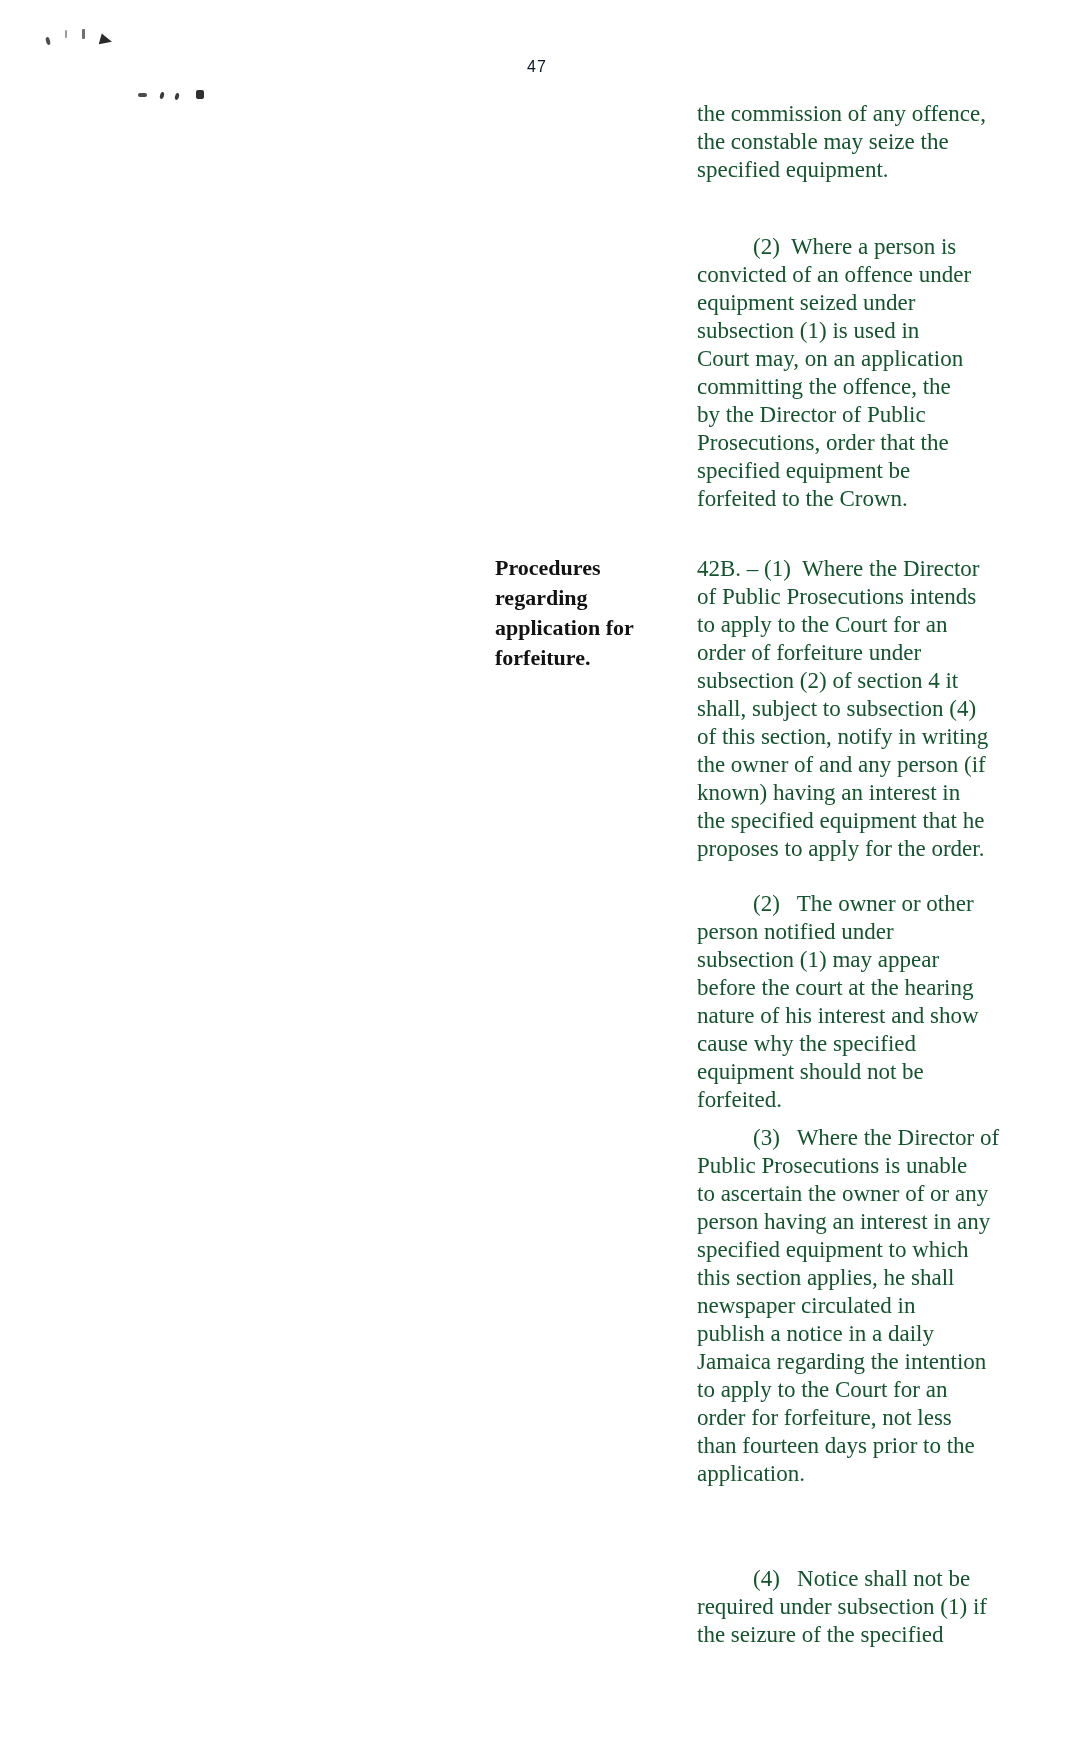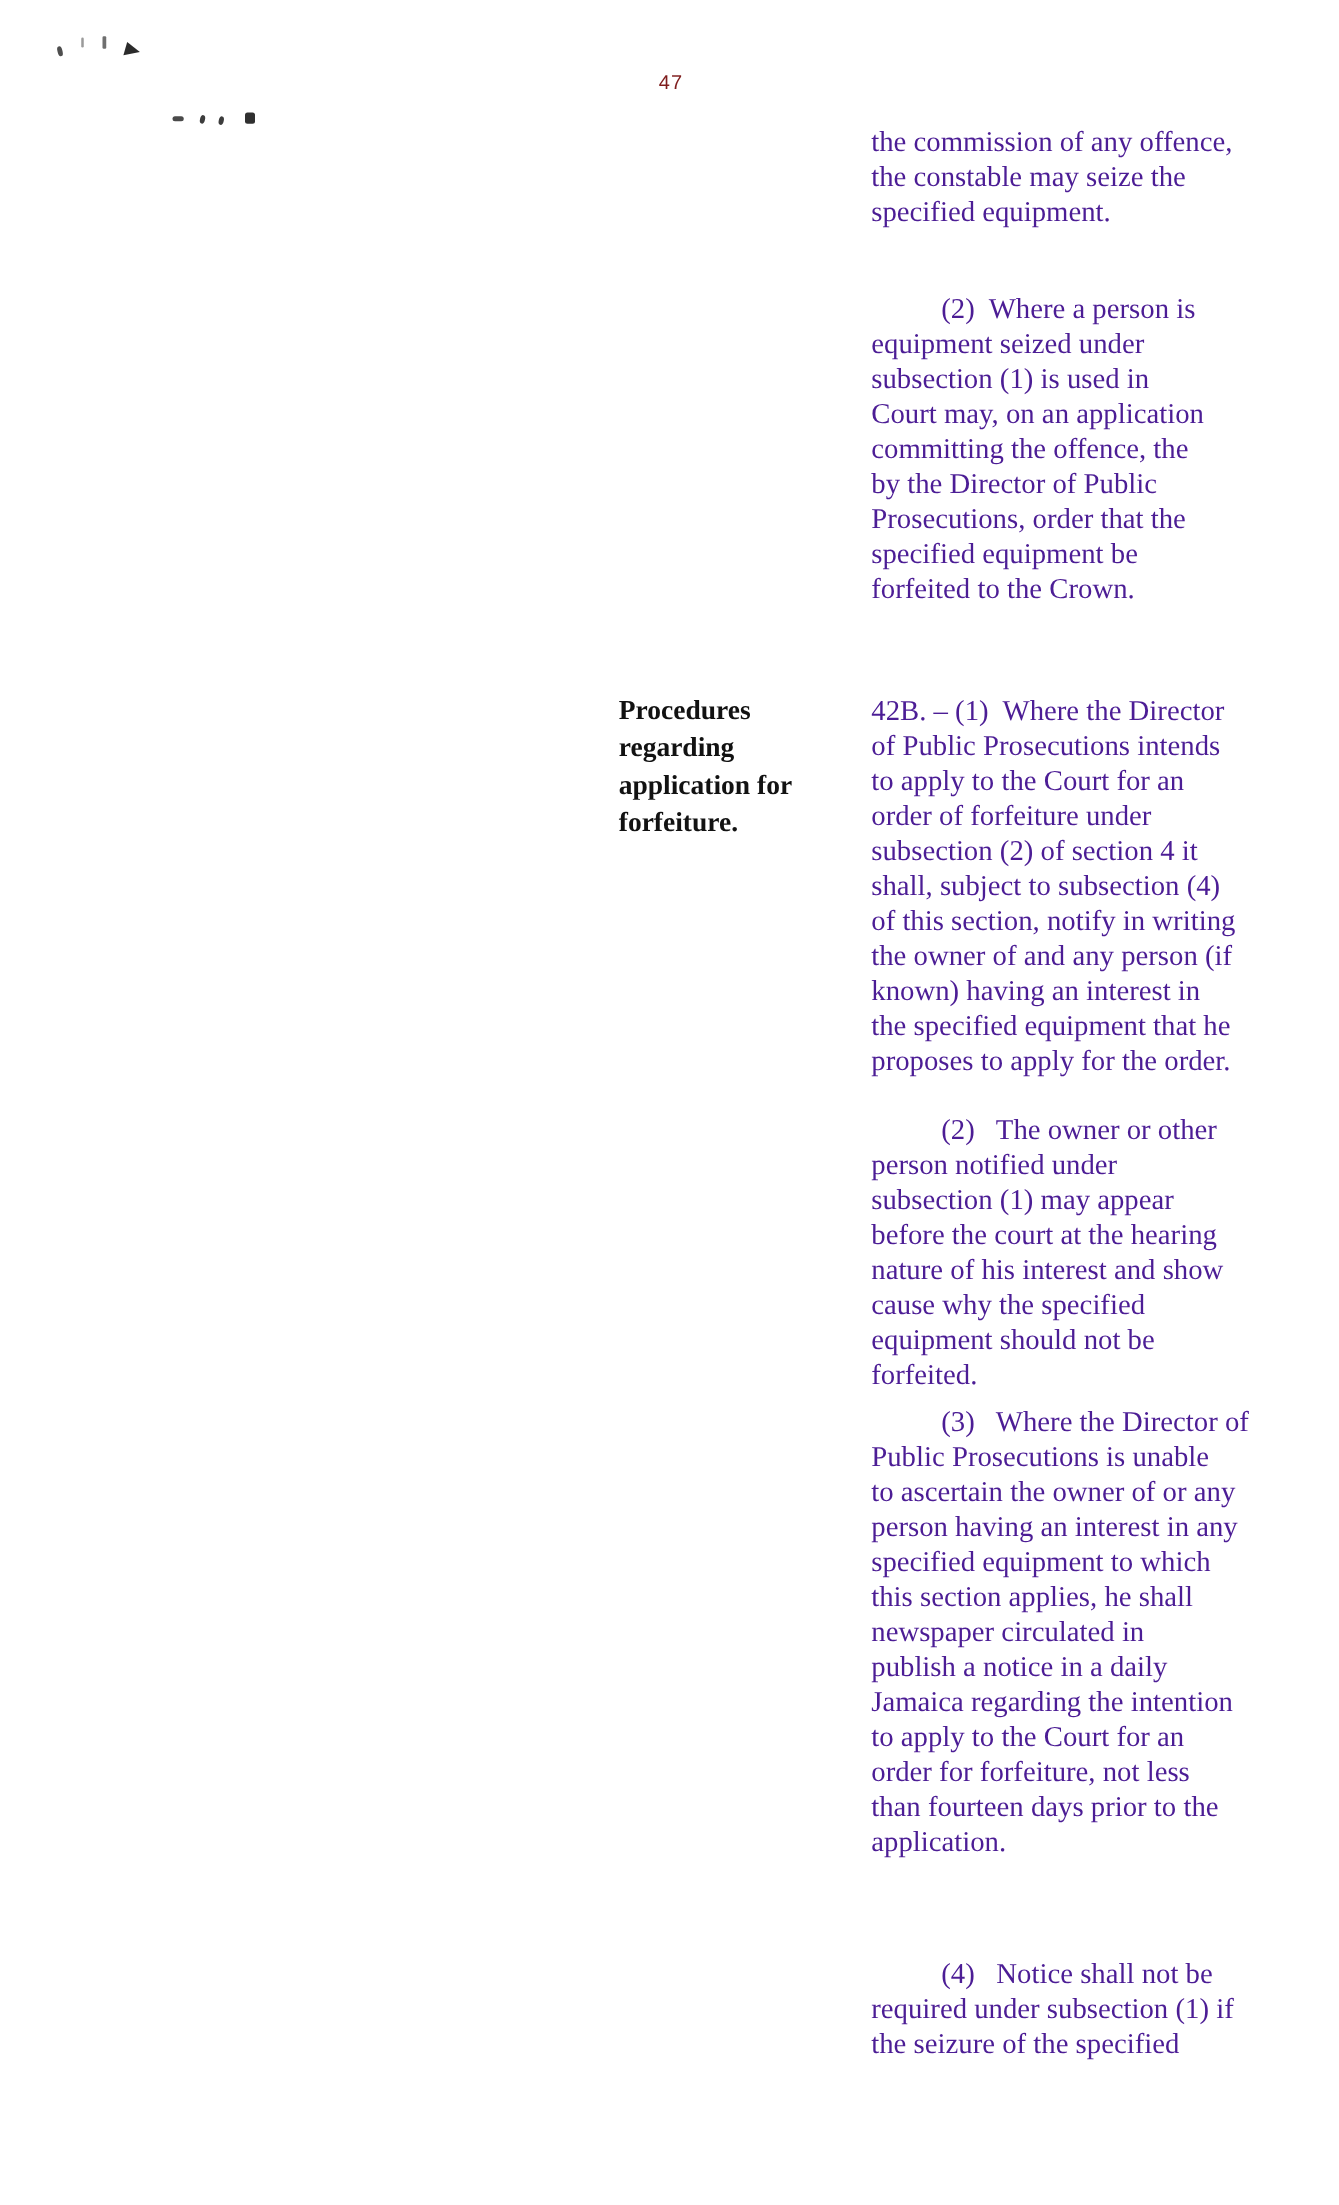--- a/index.html
+++ b/index.html
@@ -19,31 +19,31 @@
   }
 
   
   .page-number {
     position: absolute;
     left: 527px;
     top: 58px;
     font-family: "Liberation Sans", sans-serif;
     font-size: 16px;
     letter-spacing: 1px;
-    color: #7f1d1d;
+    color: #0f172a;
   }
 
   
   .para {
     position: absolute;
     left: 697px;
     width: 335px;
     font-size: 23px;
     line-height: 28px;
-    color: #4c1d95;
+    color: #14532d;
   }
   .para .line { white-space: pre; }
   .para.indent .line:first-child { padding-left: 56px; }
   .para-1 { top: 100px; }
   .para-2 { top: 233px; }
   .para-3 { top: 555px; }
   .para-4 { top: 890px; }
   .para-5 { top: 1124px; }
   .para-6 { top: 1565px; }
 
@@ -99,20 +99,21 @@
     </div>
 
   <div class="para para-1">
       <div class="line">the commission of any offence,</div>
       <div class="line">the constable may seize the</div>
       <div class="line">specified equipment.</div>
     </div>
 
   <div class="para para-2 indent">
       <div class="line">(2)  Where a person is</div>
+      <div class="line">convicted of an offence under</div>
       <div class="line">equipment seized under</div>
       <div class="line">subsection (1) is used in</div>
       <div class="line">Court may, on an application</div>
       <div class="line">committing the offence, the</div>
       <div class="line">by the Director of Public</div>
       <div class="line">Prosecutions, order that the</div>
       <div class="line">specified equipment be</div>
       <div class="line">forfeited to the Crown.</div>
     </div>
 

